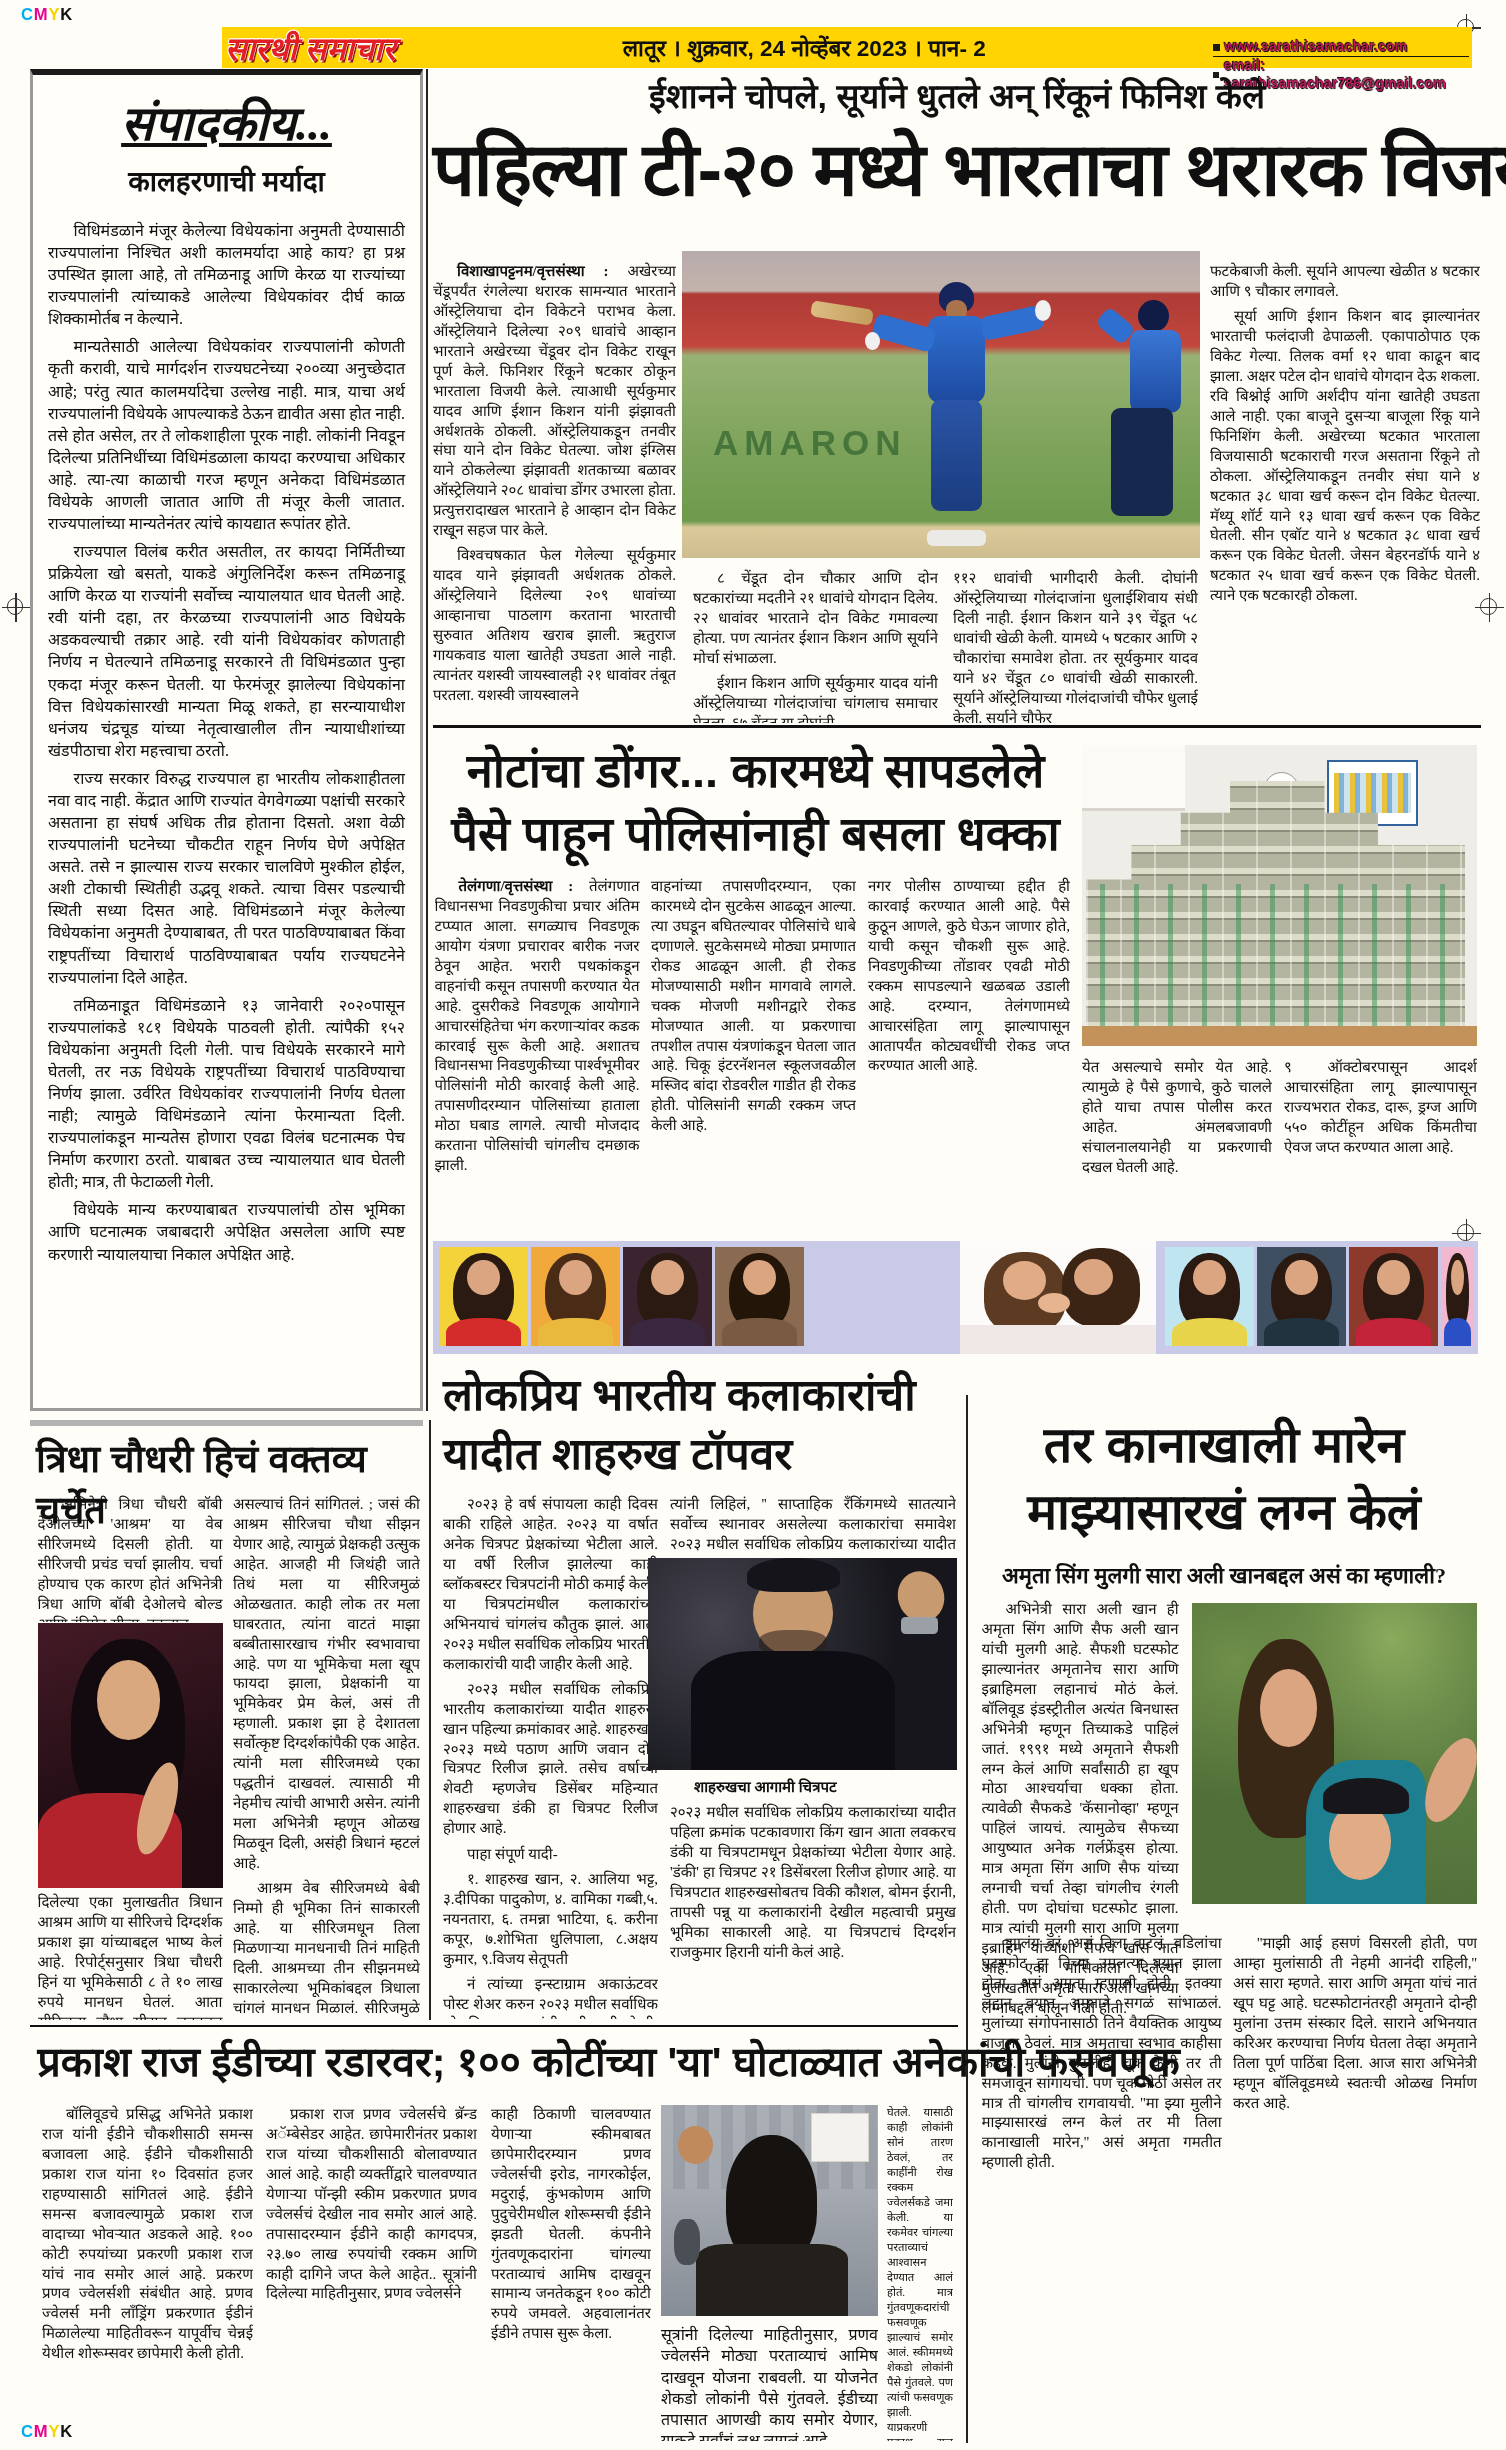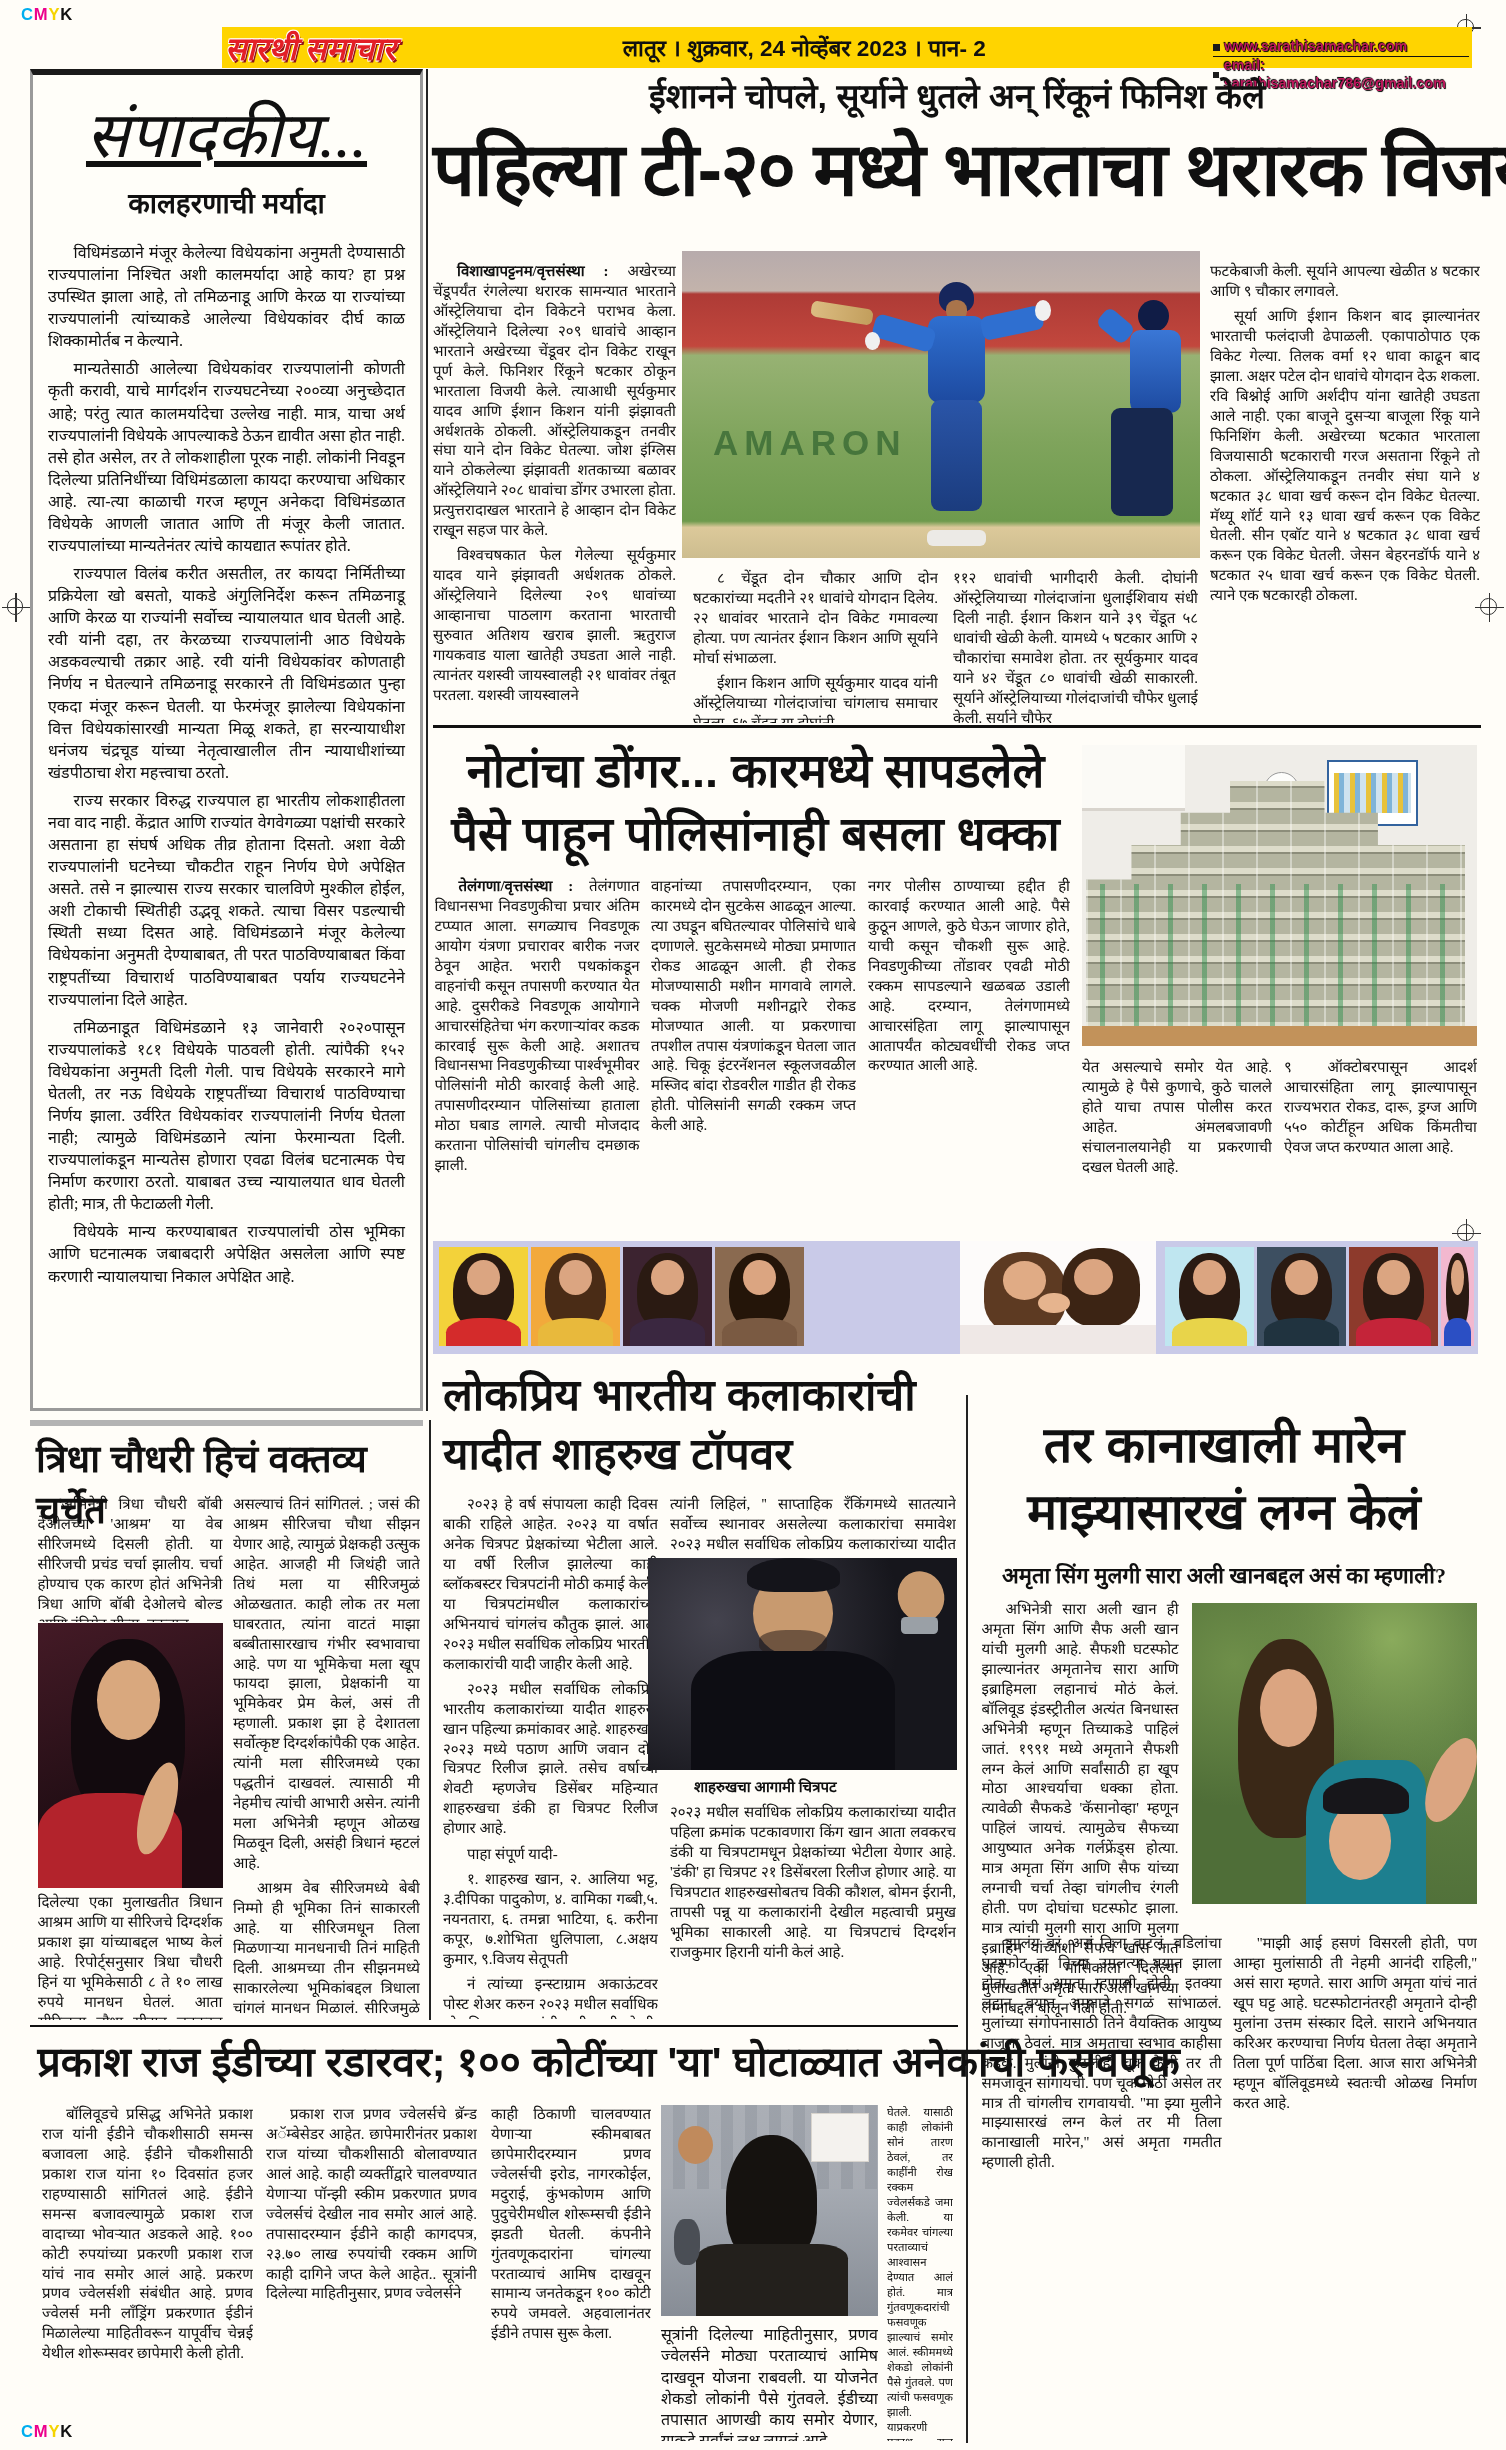--- a/index.html
+++ b/index.html
@@ -24,21 +24,21 @@
   .sqbullet{display:inline-block;width:6.8px;height:6.8px;background:#1a1a1a;}
   
   .reg{position:absolute;width:29px;height:29px;}
   .reg:before{content:"";position:absolute;left:13.6px;top:0;width:1.5px;height:29px;background:#333;}
   .reg:after{content:"";position:absolute;top:13.6px;left:0;height:1.5px;width:29px;background:#333;}
   .reg span{position:absolute;left:5.3px;top:5.3px;width:16.6px;height:16.6px;border:1.5px solid #333;border-radius:50%;box-sizing:border-box;}
   .cmyk{position:absolute;font-family:"Liberation Sans",sans-serif;font-weight:800;font-size:16.6px;letter-spacing:0.8px;}
   
   .editorial{position:absolute;left:30px;top:69px;width:393px;height:1342px;box-sizing:border-box;
              border:3.8px solid #9a9a9a;border-top:6px solid #1a1a1a;padding:10.5px 15px;overflow:hidden;background:#fffef9;}
-  .ed-title{text-align:center;font-size:64px;font-weight:400;font-style:italic;text-decoration:underline;margin:3px 0 7.5px;}
+  .ed-title{text-align:center;font-size:48px;font-weight:700;font-style:italic;text-decoration:underline;margin:3px 0 7.5px;}
   .ed-sub{text-align:center;font-size:28px;font-weight:800;font-family:"Liberation Sans",sans-serif;margin:0 0 21px;}
   .editorial p{margin:0 0 6px;text-align:justify;text-indent:25.6px;font-size:16px;line-height:1.38;}
   
   .kicker{position:absolute;left:0;top:0;width:100%;text-align:center;font-size:34px;font-weight:800;
           font-family:"Liberation Sans",sans-serif;}
   .bigHead{position:absolute;left:0;top:44px;width:100%;text-align:center;font-size:74px;font-weight:800;
            line-height:1.45;letter-spacing:-1.5px;font-family:"Liberation Sans",sans-serif;white-space:nowrap;}
   .h2line{font-family:"Liberation Sans",sans-serif;font-weight:800;line-height:1.35;}
   
   .cricket{position:absolute;left:433px;top:72px;width:1048px;height:651px;}

